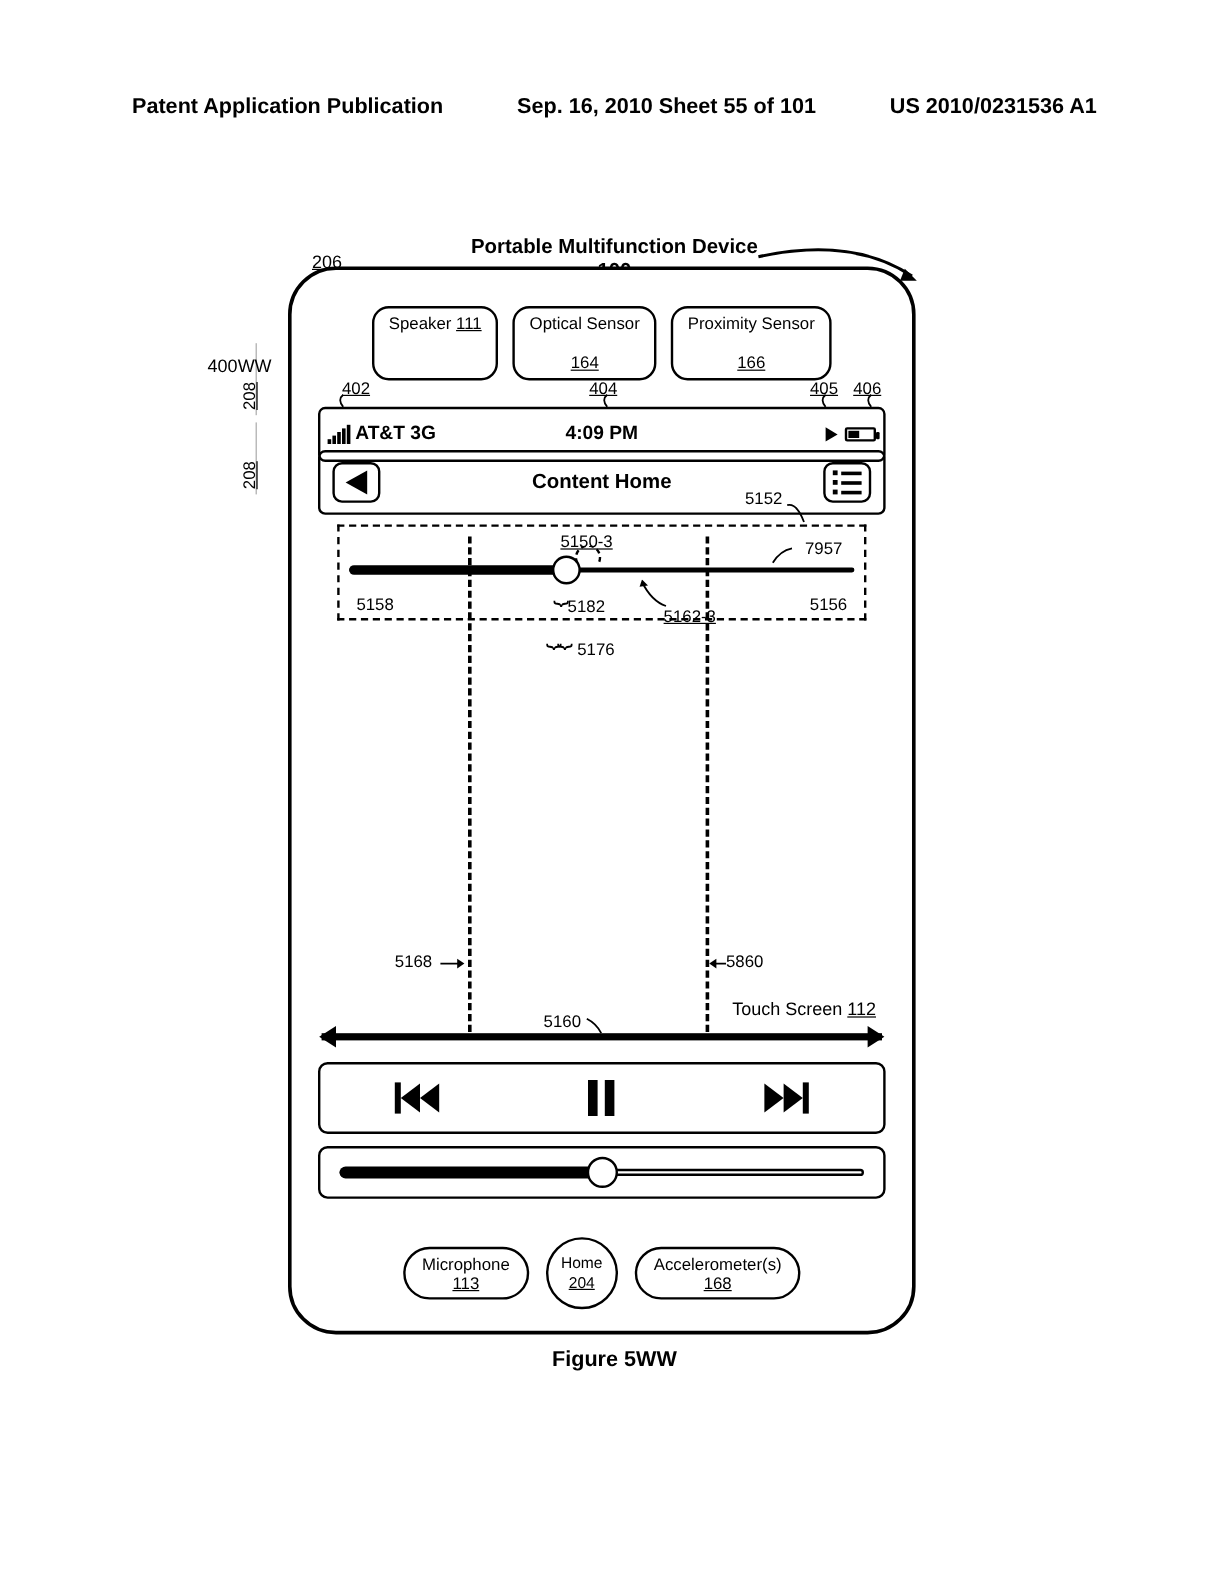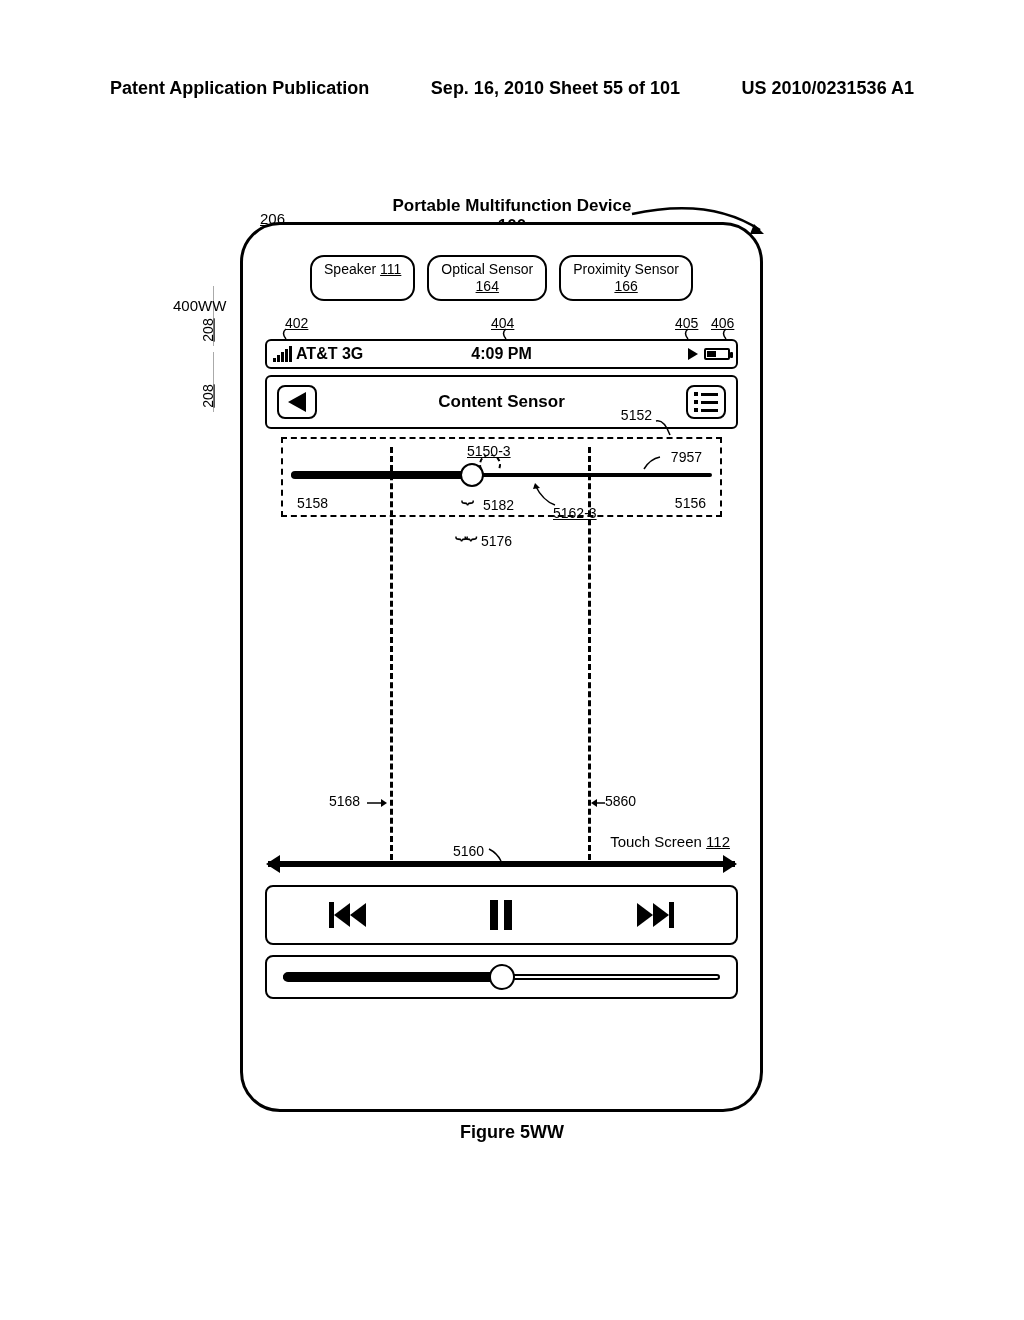--- a/index.html
+++ b/index.html
@@ -50,26 +50,26 @@
     gap: 12px;
   }
   .sensor-box {
     border: 2px solid #000;
     border-radius: 14px;
     padding: 4px 12px;
     text-align: center;
     font-size: 14px;
     line-height: 1.2;
   }
-  .sensor-box .num { text-decoration: underline; }
+  .sensor-box .num { text-decoration: underline; margin-top: 16px; }
   .ref-400 { position:absolute; left:-70px; top:72px; font-size:15px; }
   .status-bar {
     position: absolute;
     top: 114px; left: 22px; right: 22px;
-    height: 30px;
+    height: 46px;
     border: 2px solid #000;
     border-radius: 6px;
     display: flex;
     align-items: center;
     padding: 4px 6px;
     font-weight: bold;
     font-size: 16px;
   }
   .signal-bars { display:inline-flex; align-items:flex-end; gap:1px; margin-right:4px;}
   .signal-bars span{ width:3px; background:#000; display:inline-block;}
@@ -217,21 +217,21 @@
           <span class="battery-fill"></span>
         </span>
     </span>
   </div>
 
   <div class="nav-bar">
     <div class="back-btn">
       <div class="back-arrow"></div>
     </div>
     <div class="nav-titles">
-      <div>Content Sensor</div>
+      <div>Content Home</div>
     </div>
     <div class="list-btn">
       <div class="list-glyph">
         <div class="list-row">
             <span class="list-dot"></span>
             <span class="list-line"></span>
           </div>
         <div class="list-row">
             <span class="list-dot"></span>
             <span class="list-line"></span>
@@ -259,21 +259,21 @@
   <div class="ref-label" style="left:224px;top:218px;text-decoration:underline;">5150-3</div>
   <svg style="position:absolute;left:232px;top:230px;" width="30" height="18">
     <path d="M6 14 A 10 10 0 1 1 24 14" stroke="#000" stroke-width="2" fill="none" stroke-dasharray="4 3"></path>
   </svg>
   <div class="ref-label" style="right:58px;top:224px;">7957</div>
   <svg style="position:absolute;right:96px;top:228px;" width="22" height="18">
       <path d="M18 4 Q8 6 2 16" stroke="#000" stroke-width="1.5" fill="none"></path>
     </svg>
   <div class="ref-label" style="left:54px;top:270px;">5158</div>
   <div class="ref-label" style="right:54px;top:270px;">5156</div>
-  <div class="ref-label" style="left:230px;top:272px;margin-left:10px;">5182</div>
+  <div class="ref-label" style="left:230px;top:272px;">5182</div>
   <div class="brace" style="left:218px;top:254px;">⏟</div>
   <div class="ref-label" style="left:310px;top:280px;text-decoration:underline;">5162-3</div>
   <svg style="position:absolute;left:288px;top:258px;" width="30" height="26">
       <path d="M24 22 Q12 18 4 2" stroke="#000" stroke-width="1.5" fill="none"></path>
       <path d="M2 6 L4 0 L9 5 Z" fill="#000"></path>
     </svg>
   <div class="ref-label" style="left:238px;top:308px;">5176</div>
   <div class="brace" style="left:212px;top:290px;letter-spacing:-4px;">⏟⏟</div>
 
   <div class="vline vl1"></div>
@@ -318,16 +318,30 @@
   </div>
 
   <div class="volume-box">
     <div class="vol-track">
       <div class="vol-empty"></div>
       <div class="vol-fill"></div>
       <div class="vol-thumb"></div>
     </div>
   </div>
 
+  <div class="bottom-row">
+    <div class="oval">
+      <div>Microphone</div>
+      <div class="num" style="text-decoration:underline;">113</div>
+    </div>
+    <div class="home-circle">
+      <div>Home</div>
+      <div class="num">204</div>
+    </div>
+    <div class="oval">
+      <div>Accelerometer(s)</div>
+      <div class="num" style="text-decoration:underline;">168</div>
+    </div>
+  </div>
 
 </div>
 
 <div class="figure-caption">Figure 5WW</div>
 
 </body></html>

